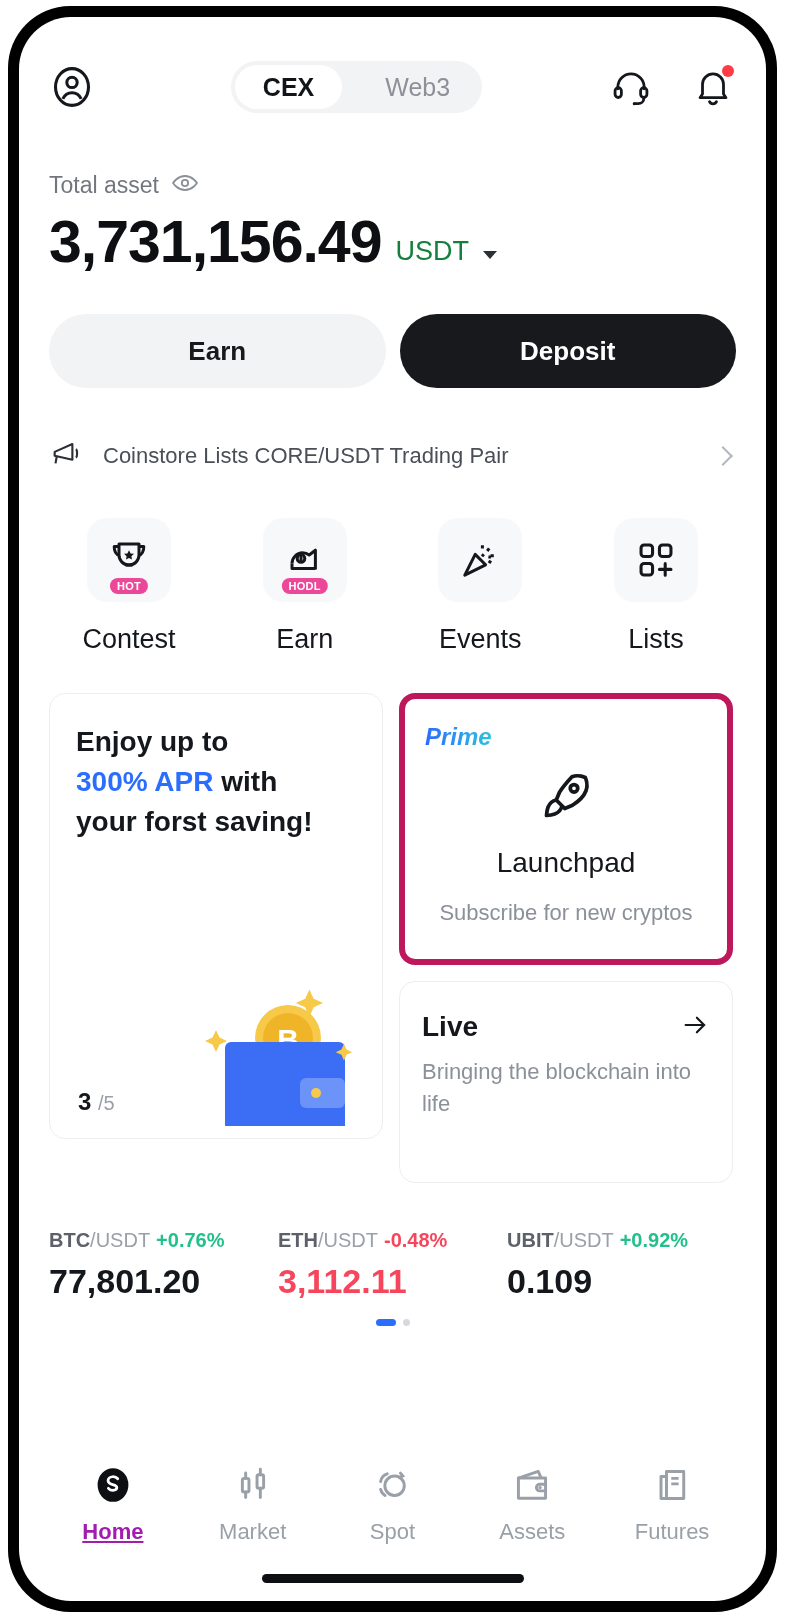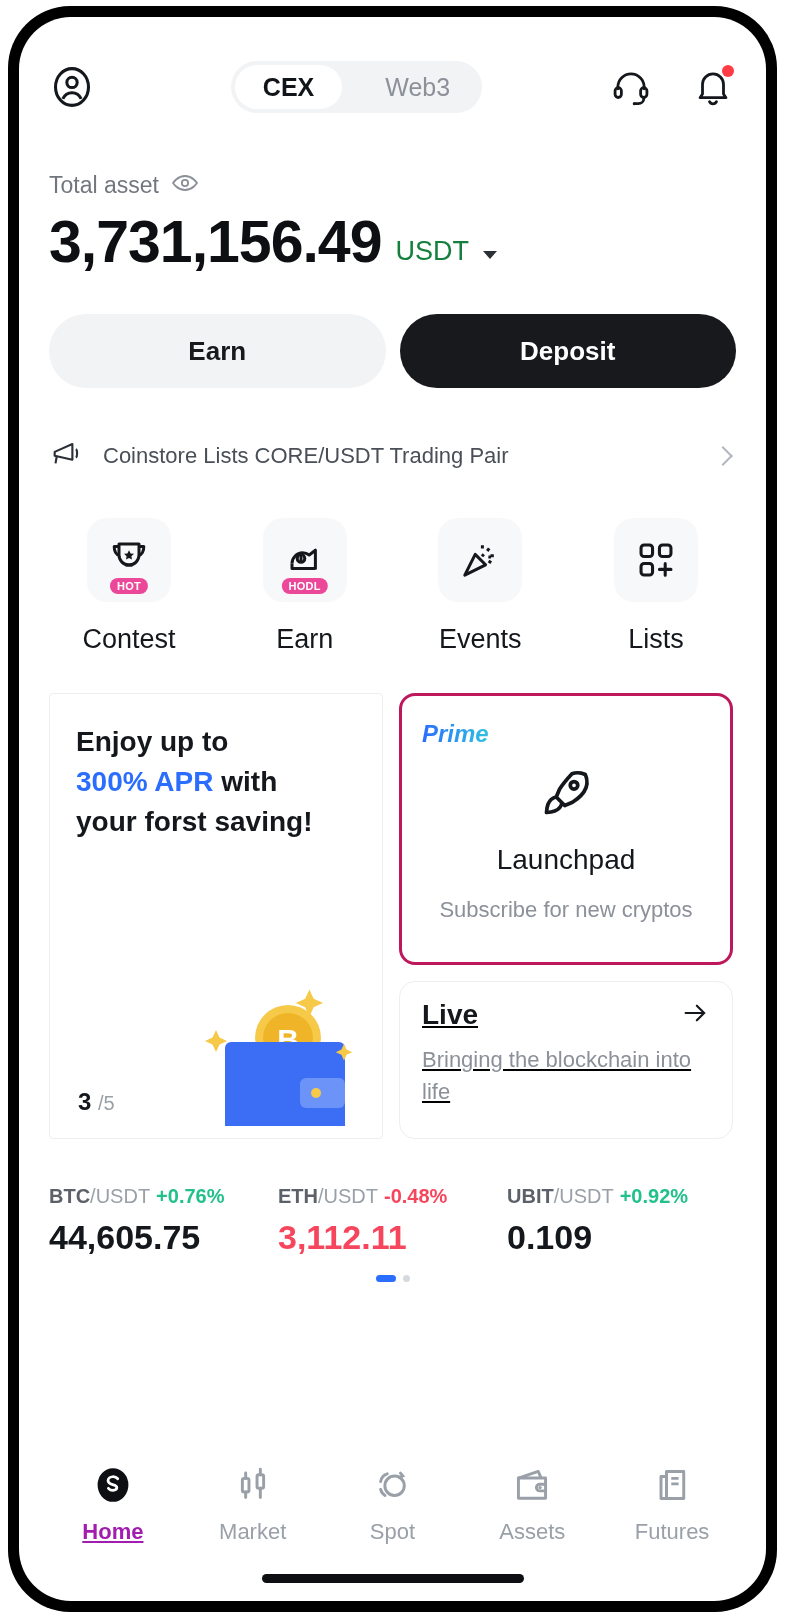--- a/index.html
+++ b/index.html
@@ -176,21 +176,21 @@
     line-height: 1.1;
   }
   .quick-label { margin-top: 22px; font-size: 27px; color: #14171b; }
 
   
   .cards { display: flex; gap: 16px; margin-top: 38px; }
   .card-left {
     width: 334px;
     height: 446px;
     border: 1px solid #eceef1;
-    border-radius: 4px;
+    border-radius: 16px;
     box-sizing: border-box;
     padding: 28px 26px 22px 26px;
     position: relative;
     overflow: hidden;
     background: #fff;
   }
   .promo-headline {
     font-size: 28px;
     font-weight: 700;
     color: #14171b;
@@ -209,21 +209,21 @@
   .wallet-art {
     position: absolute;
     right: 16px;
     bottom: 6px;
     width: 190px;
     height: 180px;
   }
 
   .card-right-col { display: flex; flex-direction: column; gap: 16px; width: 334px; }
   .card-launchpad {
-    border: 3px solid #be185d;
+    border: 6px solid #be185d;
     border-radius: 16px;
     height: 272px;
     box-sizing: border-box;
     padding: 24px 20px;
     display: flex;
     flex-direction: column;
     align-items: center;
     background: #fff;
     gap: 7px;
   }
@@ -235,25 +235,24 @@
     background: linear-gradient(90deg, #2b6dfd 0%, #2fc2e0 100%);
     -webkit-background-clip: text;
     background-clip: text;
     color: transparent;
   }
   .launch-title { font-size: 28px; color: #14171b; margin-top: 14px; }
   .launch-sub { font-size: 22px; color: #8b9099; text-align: center; margin-top: 10px; line-height: 1.5; }
   .card-live {
     border: 1px solid #eceef1;
     border-radius: 16px;
-    height: 158px;
-    box-sizing: border-box;
-    padding: 16px 22px;
+    height: 202px;
+    box-sizing: border-box;
+    padding: 28px 22px;
     background: #fff;
-    text-decoration: underline;
   }
   .live-head { display: flex; align-items: center; justify-content: space-between; }
   .live-title { font-size: 28px; font-weight: 700; color: #14171b; }
   .live-sub { font-size: 22px; color: #8b9099; margin-top: 12px; line-height: 1.45; }
 
   
   .ticker { display: flex; margin-top: 46px; }
   .ticker-item { flex: 1; }
   .ticker-head { font-size: 20px; white-space: nowrap; }
   .ticker-pair { color: #5c6169; font-weight: 600; }
@@ -468,21 +467,21 @@
         <div class="live-sub">Bringing the blockchain into life</div>
       </div>
     </div>
   </div>
 
   <div class="ticker">
     <div class="ticker-item">
       <div class="ticker-head">
         <span class="ticker-pair">BTC</span><span class="ticker-quote">/USDT</span><span class="ticker-chg up">+0.76%</span>
       </div>
-      <div class="ticker-price">44,605.75</div>
+      <div class="ticker-price">77,801.20</div>
     </div>
     <div class="ticker-item">
       <div class="ticker-head">
         <span class="ticker-pair">ETH</span><span class="ticker-quote">/USDT</span><span class="ticker-chg down">-0.48%</span>
       </div>
       <div class="ticker-price down">3,112.11</div>
     </div>
     <div class="ticker-item">
       <div class="ticker-head">
         <span class="ticker-pair">UBIT</span><span class="ticker-quote">/USDT</span><span class="ticker-chg up">+0.92%</span>

